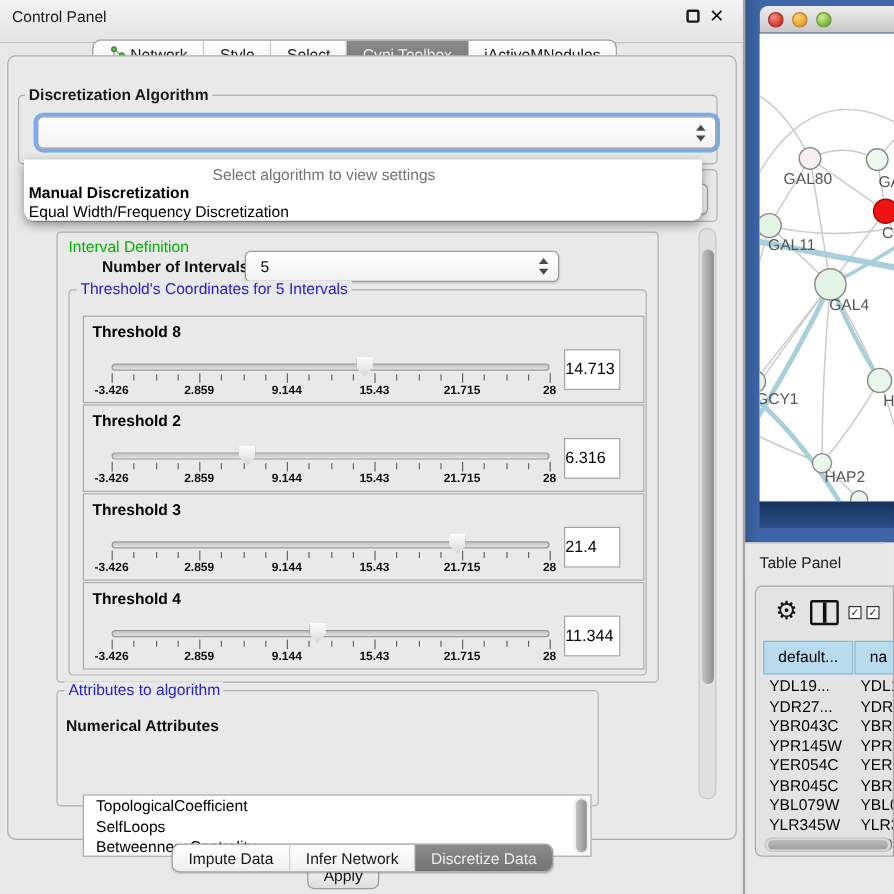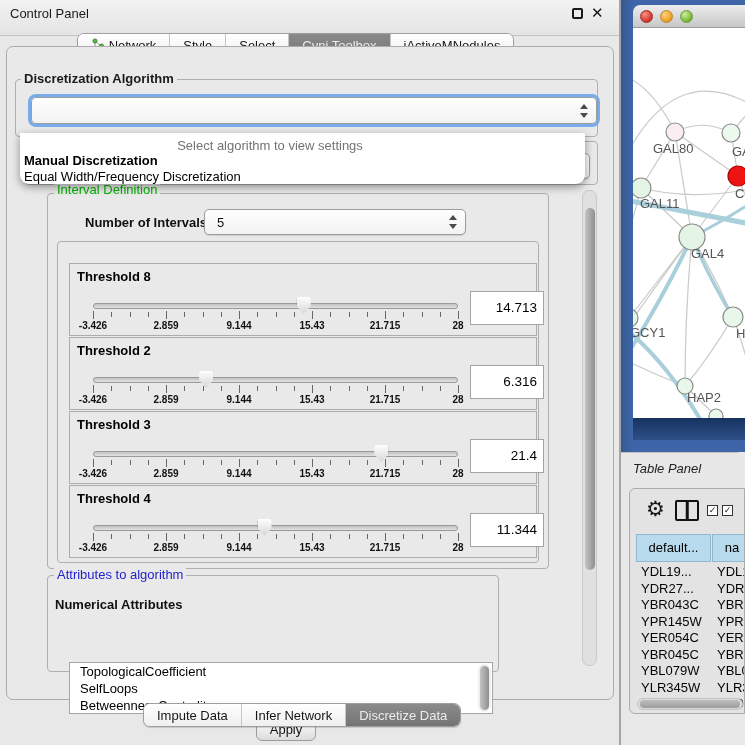--- a/index.html
+++ b/index.html
@@ -46,22 +46,22 @@
 
   
   .thPanel{position:absolute;left:62px;width:468px;height:73px;border:1px solid #ACACAC;background:#E9E9E9;}
   .thLbl{position:absolute;left:7px;top:5px;font-weight:bold;}
   .thTrack{position:absolute;left:23px;top:39px;width:365px;height:6px;border:1px solid #9A9A9A;border-radius:4px;
     background:linear-gradient(#C2C2C2,#E2E2E2);}
   .thHandle{position:absolute;width:14px;height:17px;top:33px;background:linear-gradient(#FEFEFE,#D6D6D6);
     clip-path:polygon(8% 0,92% 0,100% 12%,100% 55%,50% 100%,0 55%,0 12%);filter:drop-shadow(0 0 1px rgba(0,0,0,.65));}
   .tick{position:absolute;width:1px;background:#666;}
   .tickLbl{position:absolute;top:56px;width:50px;text-align:center;font-size:10px;font-weight:bold;color:#111;}
-  .thBox{position:absolute;left:400px;top:27px;width:74px;height:34px;background:#fff;border:1px solid #A3A3A3;
-    text-align:right;line-height:32px;padding-right:6px;font-size:13.5px;}
+  .thBox{position:absolute;left:400px;top:27px;width:47px;height:34px;background:#fff;border:1px solid #A3A3A3;
+    text-align:left;line-height:32px;padding-right:6px;font-size:13.5px;}
 
   
   .sbTrackV{background:#E0E0E0;border:1px solid #C9C9C9;border-radius:7px;}
   .sbThumbV{background:linear-gradient(90deg,#C4C4C4,#8F8F8F);border-radius:6px;}
   .sbTrackH{background:#DADADA;border:1px solid #C4C4C4;border-radius:6px;}
   .sbThumbH{background:linear-gradient(#BDBDBD,#9E9E9E);border-radius:5px;}
 
   
   #attrList{left:62px;top:615px;width:424px;height:52px;background:#fff;border:1px solid #A6A6A6;overflow:hidden;}
   .attrItem{padding-left:10px;line-height:17px;color:#000;white-space:nowrap;}
@@ -76,21 +76,21 @@
 
   
   #desktop{left:621px;top:0;width:124px;height:452px;background:linear-gradient(90deg,#35598F 0px,#3D65A8 12px);}
   #netWin{left:633px;top:5px;width:112px;height:435px;}
   #netTitle{left:0;top:0;width:112px;height:23px;background:linear-gradient(#EDEDED,#C7C7C7);
     border-radius:7px 0 0 0;border-bottom:1px solid #9B9B9B;}
   .light{position:absolute;top:5px;width:13px;height:13px;border-radius:50%;}
   #netCanvas{left:0;top:23px;width:112px;height:390px;background:#fff;overflow:hidden;}
   #netBottom{left:0;top:413px;width:112px;height:22px;background:linear-gradient(#16335F,#2E5088);}
 
-  #tpHeader{left:621px;top:452px;width:117px;height:32px;background:#E7E7E7;border-top:1px solid #C0C0C0;font-style:italic;}
+  #tpHeader{left:621px;top:452px;width:117px;height:32px;background:#E7E7E7;border-top:1px solid #C0C0C0;}
   #tpTitle{left:12px;top:8px;color:#222;}
   #tpInset{left:629px;top:488px;width:116px;height:226px;background:#E3E3E3;border:1px solid #ABABAB;border-radius:6px 0 0 6px;overflow:hidden;}
   #gearIcon{left:16px;top:8px;font-size:21px;color:#161616;}
   #splitIcon{left:45px;top:11px;width:24px;height:21px;border:2.5px solid #111;border-radius:2px;}
   #splitIcon i{position:absolute;left:50%;top:0;width:2.5px;height:100%;background:#111;transform:translateX(-50%);}
   .chk{position:absolute;top:16px;width:11px;height:11px;border:1.5px solid #333;background:#fff;
     font-size:9px;line-height:9px;text-align:center;color:#222;}
   .hcell{position:absolute;top:45px;height:28px;background:#B7DBEC;border:1px solid #90B8CE;
     text-align:center;line-height:26px;color:#000;overflow:hidden;white-space:nowrap;}
   .trow{position:absolute;height:17px;line-height:17px;color:#050505;white-space:nowrap;overflow:hidden;}
@@ -144,32 +144,33 @@
     <span class="groupLbl" style="left:24px;top:87px;color:#1a1a1a;">Table Data</span>
     <div class="abs combo" style="left:24px;top:106px;width:559px;height:26px;">
       <span class="comboTxt">galFiltered.sif default node</span>
       <span class="stepper">
           <i class="up"></i>
           <i class="dn"></i>
         </span>
     </div>
 
     <div class="abs groupBox" style="left:40px;top:146px;width:502px;height:376px;"></div>
-    <span class="groupLbl lblGreen" style="left:47px;top:136px;">Interval Definition</span>
+    <span class="groupLbl lblGreen" style="left:47px;top:152px;">Interval Definition</span>
 
     <span class="abs bold" style="left:78px;top:168px;color:#111;">Number of Intervals</span>
     <div class="abs combo" style="left:197px;top:162px;width:262px;height:26px;">
       <span class="comboTxt">5</span>
       <span class="stepper">
           <i class="up"></i>
           <i class="dn"></i>
         </span>
     </div>
 
     <div class="abs groupBox" style="left:50px;top:194px;width:482px;height:322px;"></div>
+    <span class="groupLbl lblBlue" style="left:57px;top:187px;">Threshold's Coordinates for 5 Intervals</span>
     <div id="thresholds" class="abs" style="left:0;top:0;width:100%;height:100%;">
         <div class="thPanel" style="top: 216px;">
           <div class="thLbl">Threshold 8</div>
           <div class="thTrack"></div>
           <div class="thHandle" style="left: 226.7px;"></div>
           <div class="tick" style="left: 23px; top: 47px; height: 8px;"></div>
           <div class="tick" style="left: 41.3px; top: 48px; height: 5px;"></div>
           <div class="tick" style="left: 59.5px; top: 48px; height: 5px;"></div>
           <div class="tick" style="left: 77.8px; top: 48px; height: 5px;"></div>
           <div class="tick" style="left: 96px; top: 47px; height: 8px;"></div>

